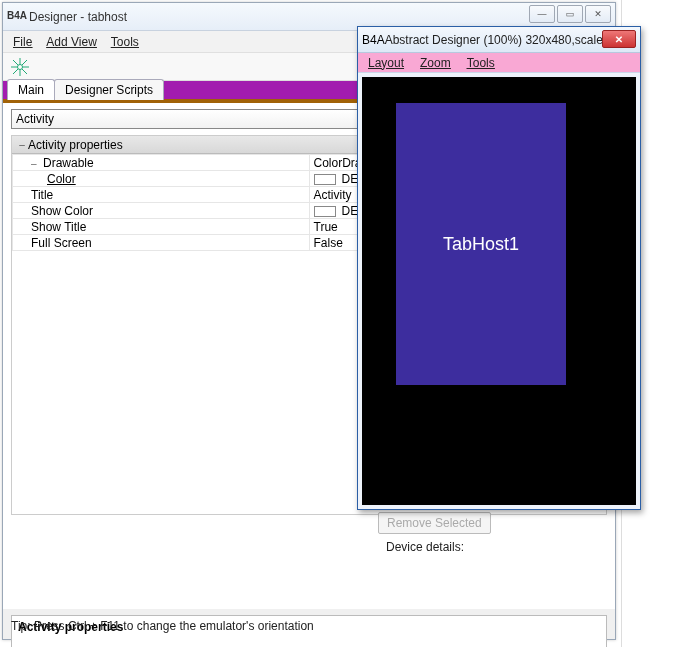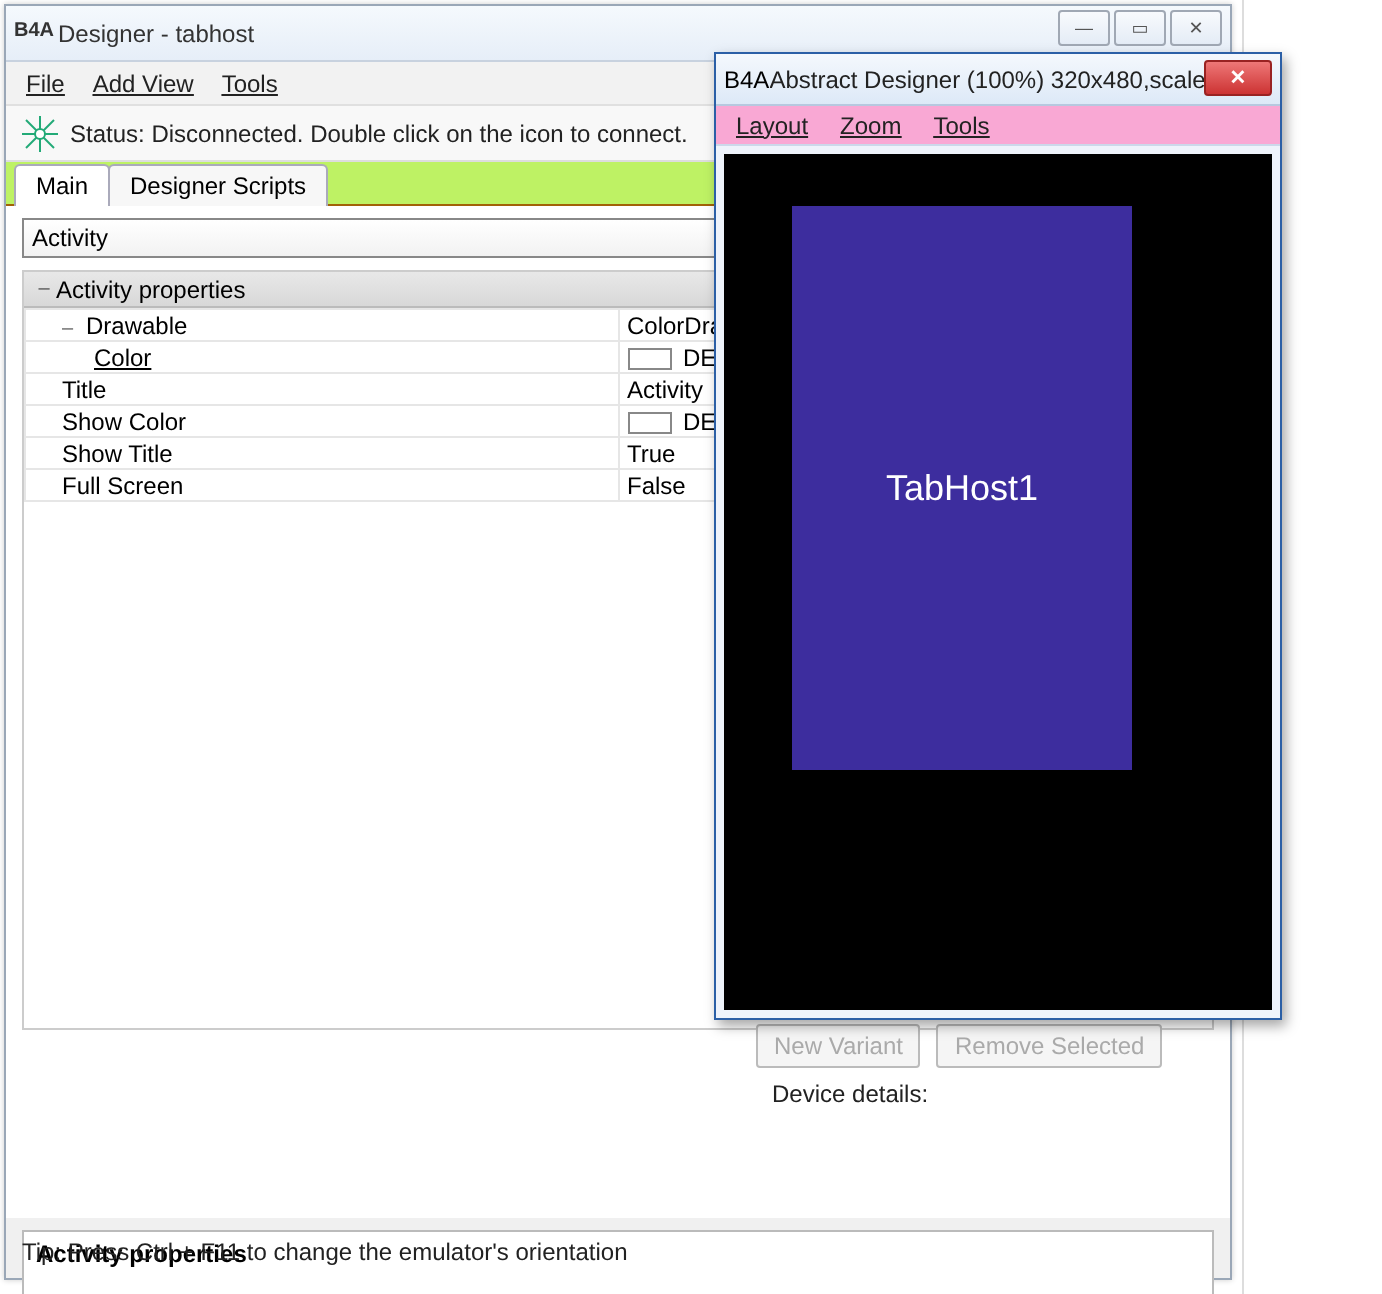--- a/index.html
+++ b/index.html
@@ -67,22 +67,22 @@
     gap: 6px;
     border-bottom: 1px solid #ddd;
     background: #f8f8f8;
   }
   .status-icon svg { display:block; }
   .status-text { color: #222; font-size: 12px; white-space: nowrap; overflow:hidden; }
   .tabs-row {
     height: 22px;
     display:flex; align-items:flex-end;
     padding: 0 4px;
-    background:#bef264;
-    border-bottom:1px solid #a16207;
+    background:#a21caf;
+    border-bottom:4px solid #a16207;
     text-align:right;
   }
   .tab {
     padding: 3px 10px;
     border:1px solid #aab;
     border-bottom:none;
     background:#f7f7f7;
     margin-right:-1px;
     border-radius:3px 3px 0 0;
     font-size:12px;
@@ -253,21 +253,20 @@
   <div class="status-row">
     <span class="status-icon">
       <svg width="18" height="18" viewBox="0 0 18 18">
         <line x1="9" y1="0" x2="9" y2="18" stroke="#2a7" stroke-width="1"></line>
         <line x1="0" y1="9" x2="18" y2="9" stroke="#2a7" stroke-width="1"></line>
         <line x1="2" y1="2" x2="16" y2="16" stroke="#2a7" stroke-width="1"></line>
         <line x1="16" y1="2" x2="2" y2="16" stroke="#2a7" stroke-width="1"></line>
         <circle cx="9" cy="9" r="2.5" fill="#fff" stroke="#2a7"></circle>
       </svg>
     </span>
-    <span class="status-text">Status: Disconnected. Double click on the icon to connect.</span>
   </div>
 
   <div class="tabs-row">
     <div class="tab active">Main</div>
     <div class="tab">Designer Scripts</div>
   </div>
 
   <div class="tab-content">
     <div class="combo">
       <span>Activity</span>
@@ -311,21 +310,20 @@
   </div>
 
   <div class="help-panel">
     <span>Activity properties</span>
   </div>
 
   <div class="tip-row">Tip: Press Ctrl + F11 to change the emulator's orientation</div>
 </div>
 
 <div class="bottom-buttons">
-  <div class="ghost-btn">New Variant</div>
   <div class="ghost-btn">Remove Selected</div>
 </div>
 <div class="details-label">Device details:</div>
 
 <div class="abs-window">
   <div class="abs-title">
     <span class="app-icon">B4A</span>
     <span class="title-text">Abstract Designer (100%) 320x480,scale=1</span>
     <div class="close-red">✕</div>
   </div>

